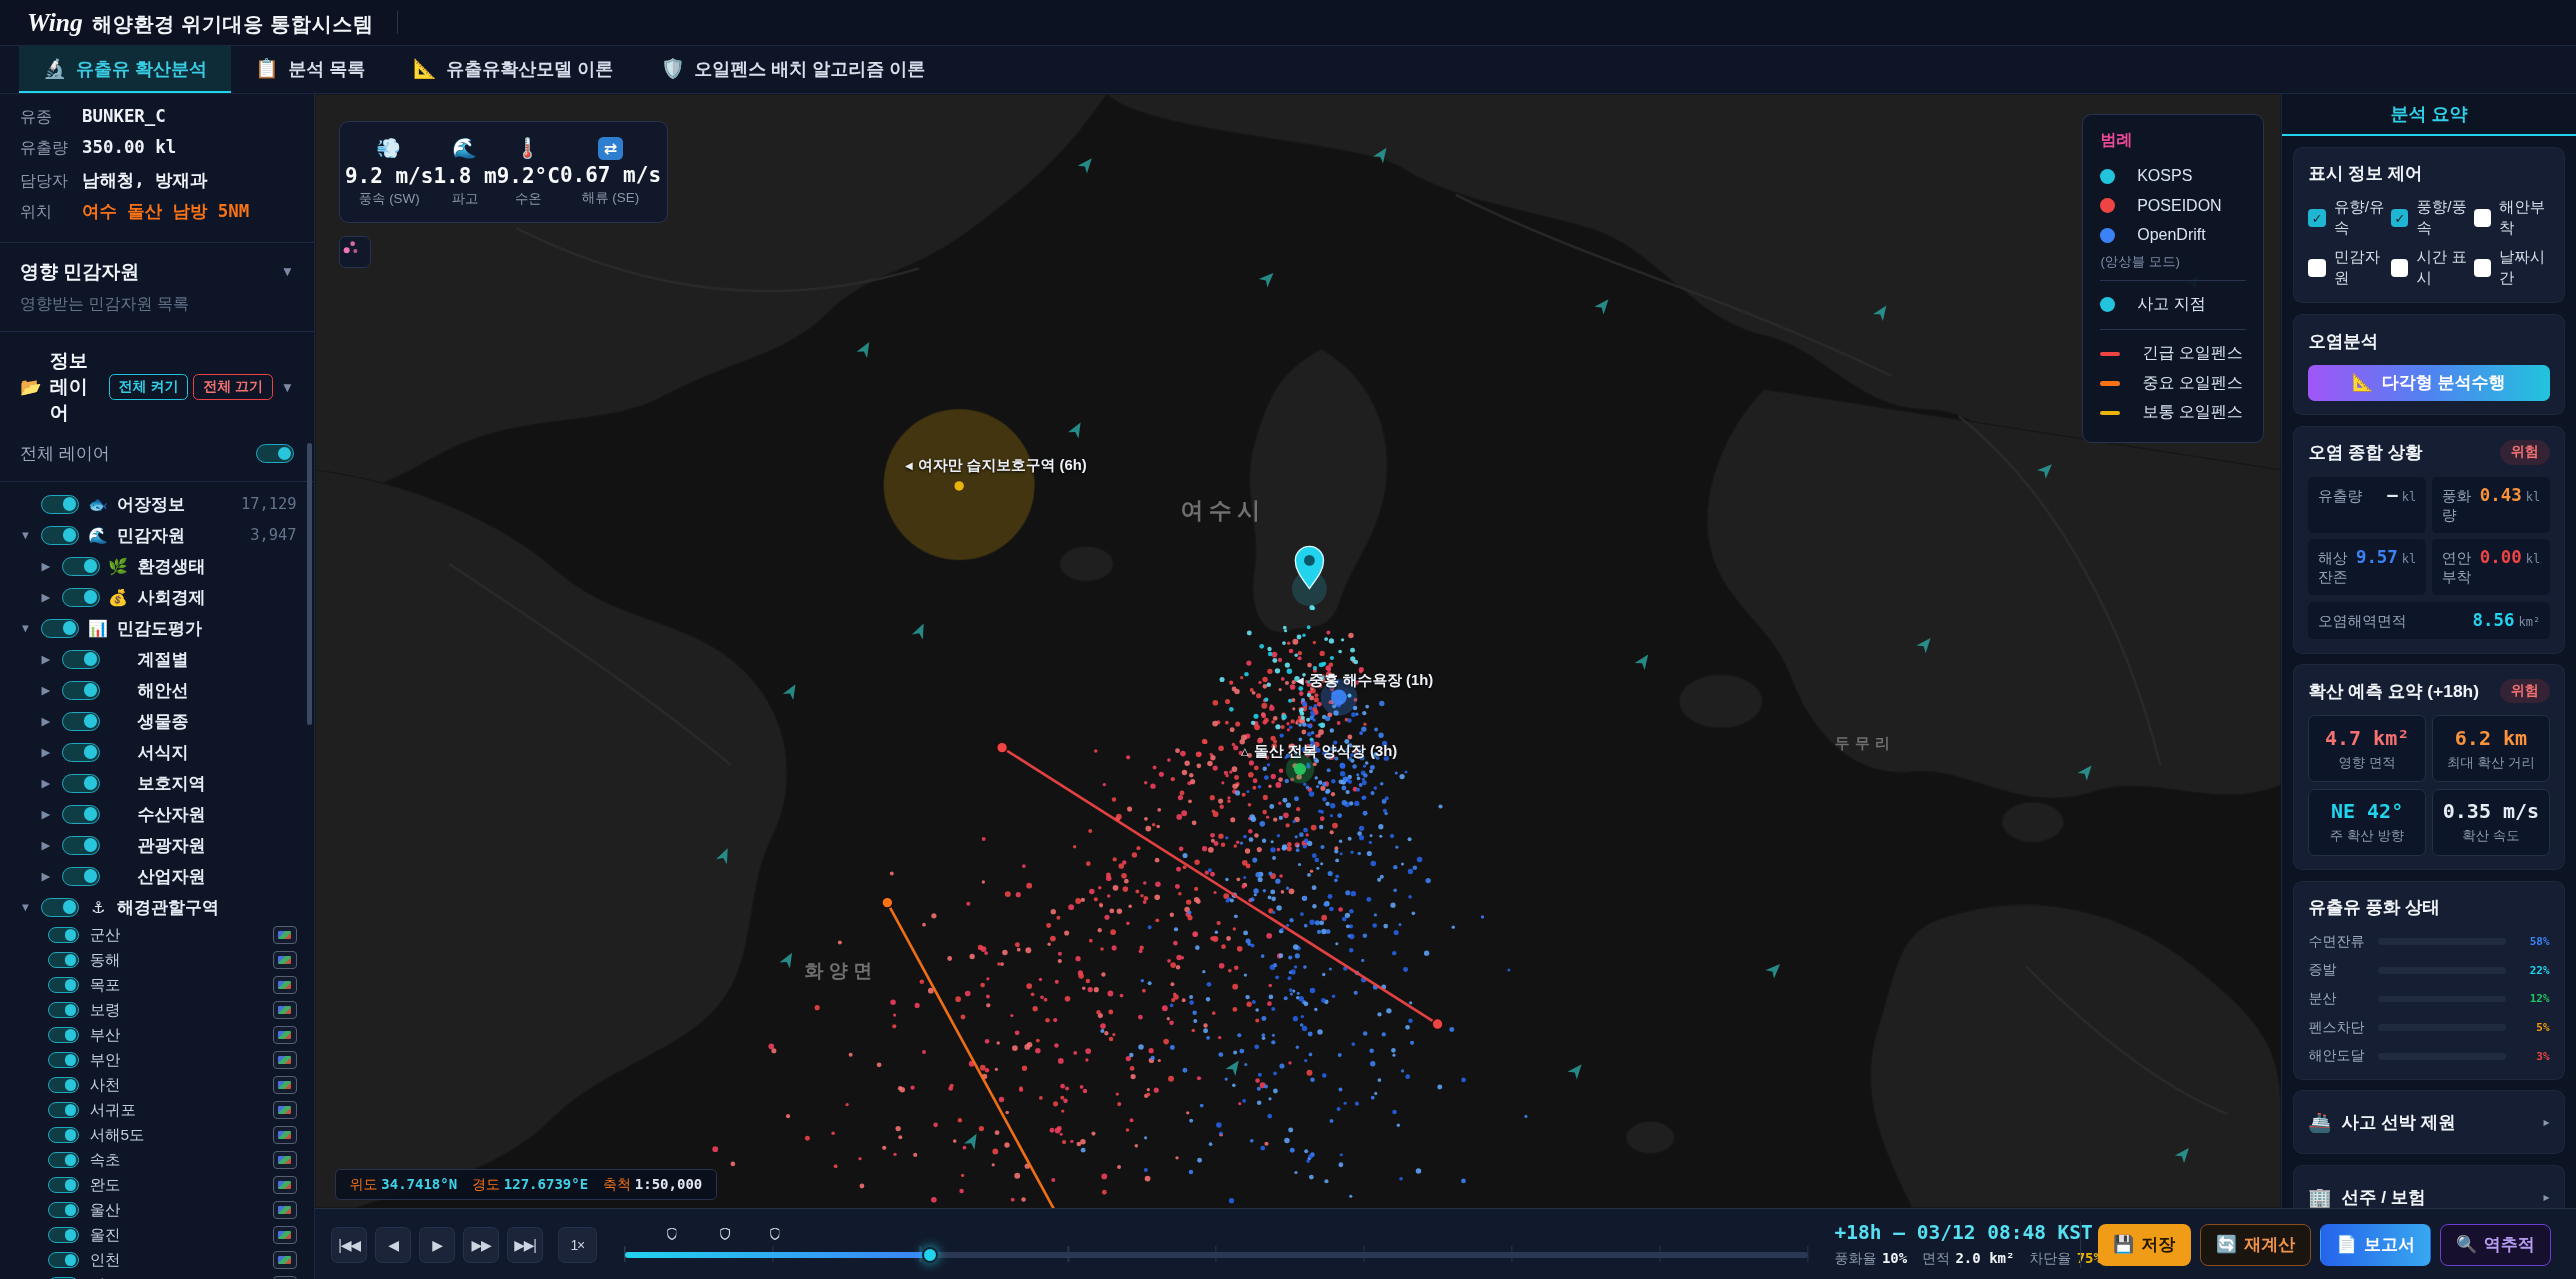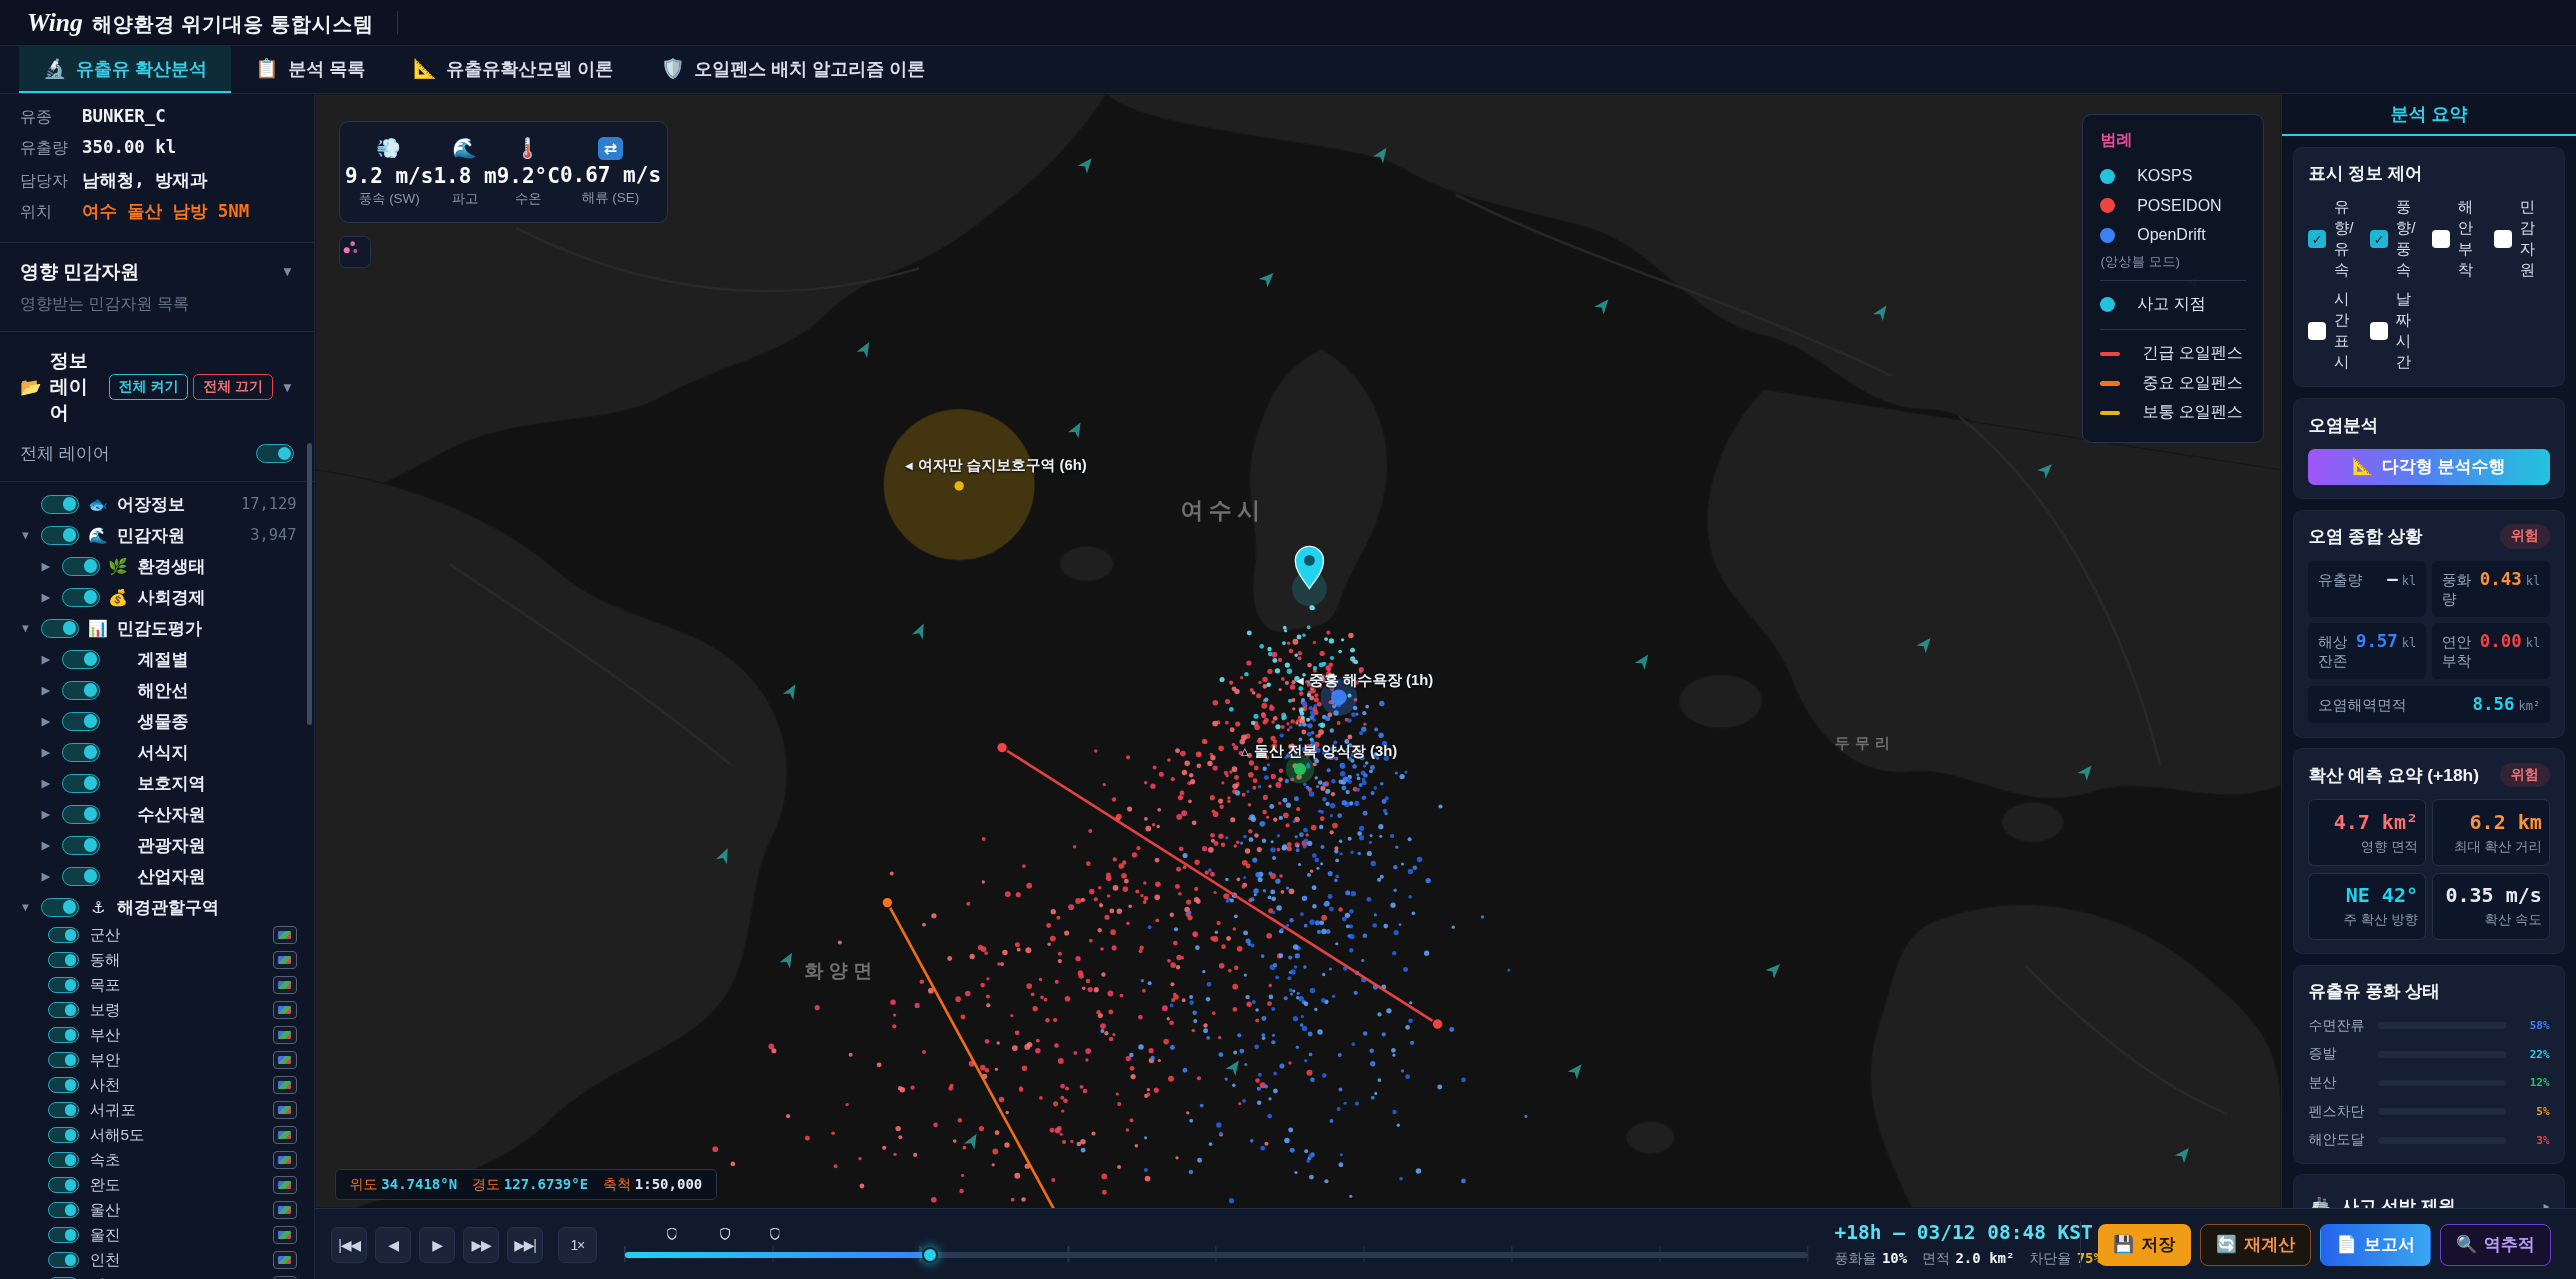--- a/index.html
+++ b/index.html
@@ -101,36 +101,36 @@
   
   .panel{position:absolute;right:0;top:94px;width:295px;height:1114px;background:#0c1322;
     border-left:0.7px solid #1b2740;overflow:hidden;z-index:20;}
   .panel-head{height:42px;display:flex;align-items:center;justify-content:center;font-size:18px;font-weight:700;
     color:#2fd0e8;border-bottom:2px solid #22d3ee;}
   .card{background:#151e32;border:0.7px solid rgba(255,255,255,.04);border-radius:9.4px;margin:10.7px 10.7px 0;padding:13.4px 14.8px;}
   .card-title-row{display:flex;align-items:center;}
   .card-title{font-size:17.4px;font-weight:700;color:#f1f5f9;}
   .danger-badge{margin-left:auto;background:rgba(239,68,68,.14);color:#f37171;font-size:14px;font-weight:700;
     border-radius:670px;padding:3.4px 10.7px;}
-  .chk-grid{display:grid;grid-template-columns:1fr 1fr 1fr 1fr;gap:8px 6.7px;margin-top:12px;}
+  .chk-grid{display:grid;grid-template-columns:1fr 1fr 1fr;gap:8px 6.7px;margin-top:12px;}
   .chk{display:flex;align-items:center;gap:8px;font-size:15.4px;color:#d7deea;cursor:pointer;}
   .cb{width:17.4px;height:17.4px;border-radius:4px;background:#fff;flex:none;display:flex;align-items:center;justify-content:center;}
   .cb.on{background:#1fb6d4;}
   .cb.on::after{content:"✓";color:#05222b;font-size:12.7px;font-weight:700;}
   .grad-btn{margin-top:12px;width:100%;height:36px;border:none;border-radius:6.7px;cursor:pointer;
     background:linear-gradient(90deg,#a056f7,#4f83f1,#22c3dd);color:#fff;font-size:17px;font-weight:700;
     display:flex;align-items:center;justify-content:center;gap:8px;}
   .stat-grid{display:grid;grid-template-columns:1fr 1fr;gap:6.7px;margin-top:12px;}
   .stat-cell{background:#0d1628;border-radius:5.4px;padding:8px 9.4px;display:flex;align-items:baseline;}
   .stat-cell.wide{grid-column:1 / span 2;}
   .stat-label{font-size:14.8px;color:#93a1b8;}
   .stat-val{margin-left:auto;font-size:17.4px;font-weight:700;}
   .stat-unit{font-size:12px;color:#7c8aa5;margin-left:4px;}
   .cell-grid{display:grid;grid-template-columns:1fr 1fr;gap:6.7px;margin-top:12px;}
-  .fc-cell{background:#0d1628;border:0.7px solid #223048;border-radius:6.7px;padding:9.4px 6.7px;text-align:right;}
+  .fc-cell{background:#0d1628;border:0.7px solid #223048;border-radius:6.7px;padding:9.4px 6.7px;text-align:center;}
   .fc-val{font-size:20px;font-weight:700;}
   .fc-lab{font-size:13.4px;color:#8b97ad;margin-top:4px;}
   .bars{margin-top:13.4px;display:flex;flex-direction:column;gap:10.7px;}
   .bar-row{display:flex;align-items:center;gap:6px;}
   .bar-label{width:64px;font-size:14px;color:#9aa7bd;flex:none;}
   .bar-track{flex:1;height:6.7px;border-radius:3.4px;background:#202b42;overflow:hidden;}
   .bar-fill{height:100%;border-radius:3.4px;}
   .bar-val{width:38px;text-align:right;font-size:11px;font-weight:700;flex:none;}
   .fold-card{display:flex;align-items:center;gap:9.4px;padding:19px 14.8px;}
   .fold-card .fc-ic{font-size:19px;}

